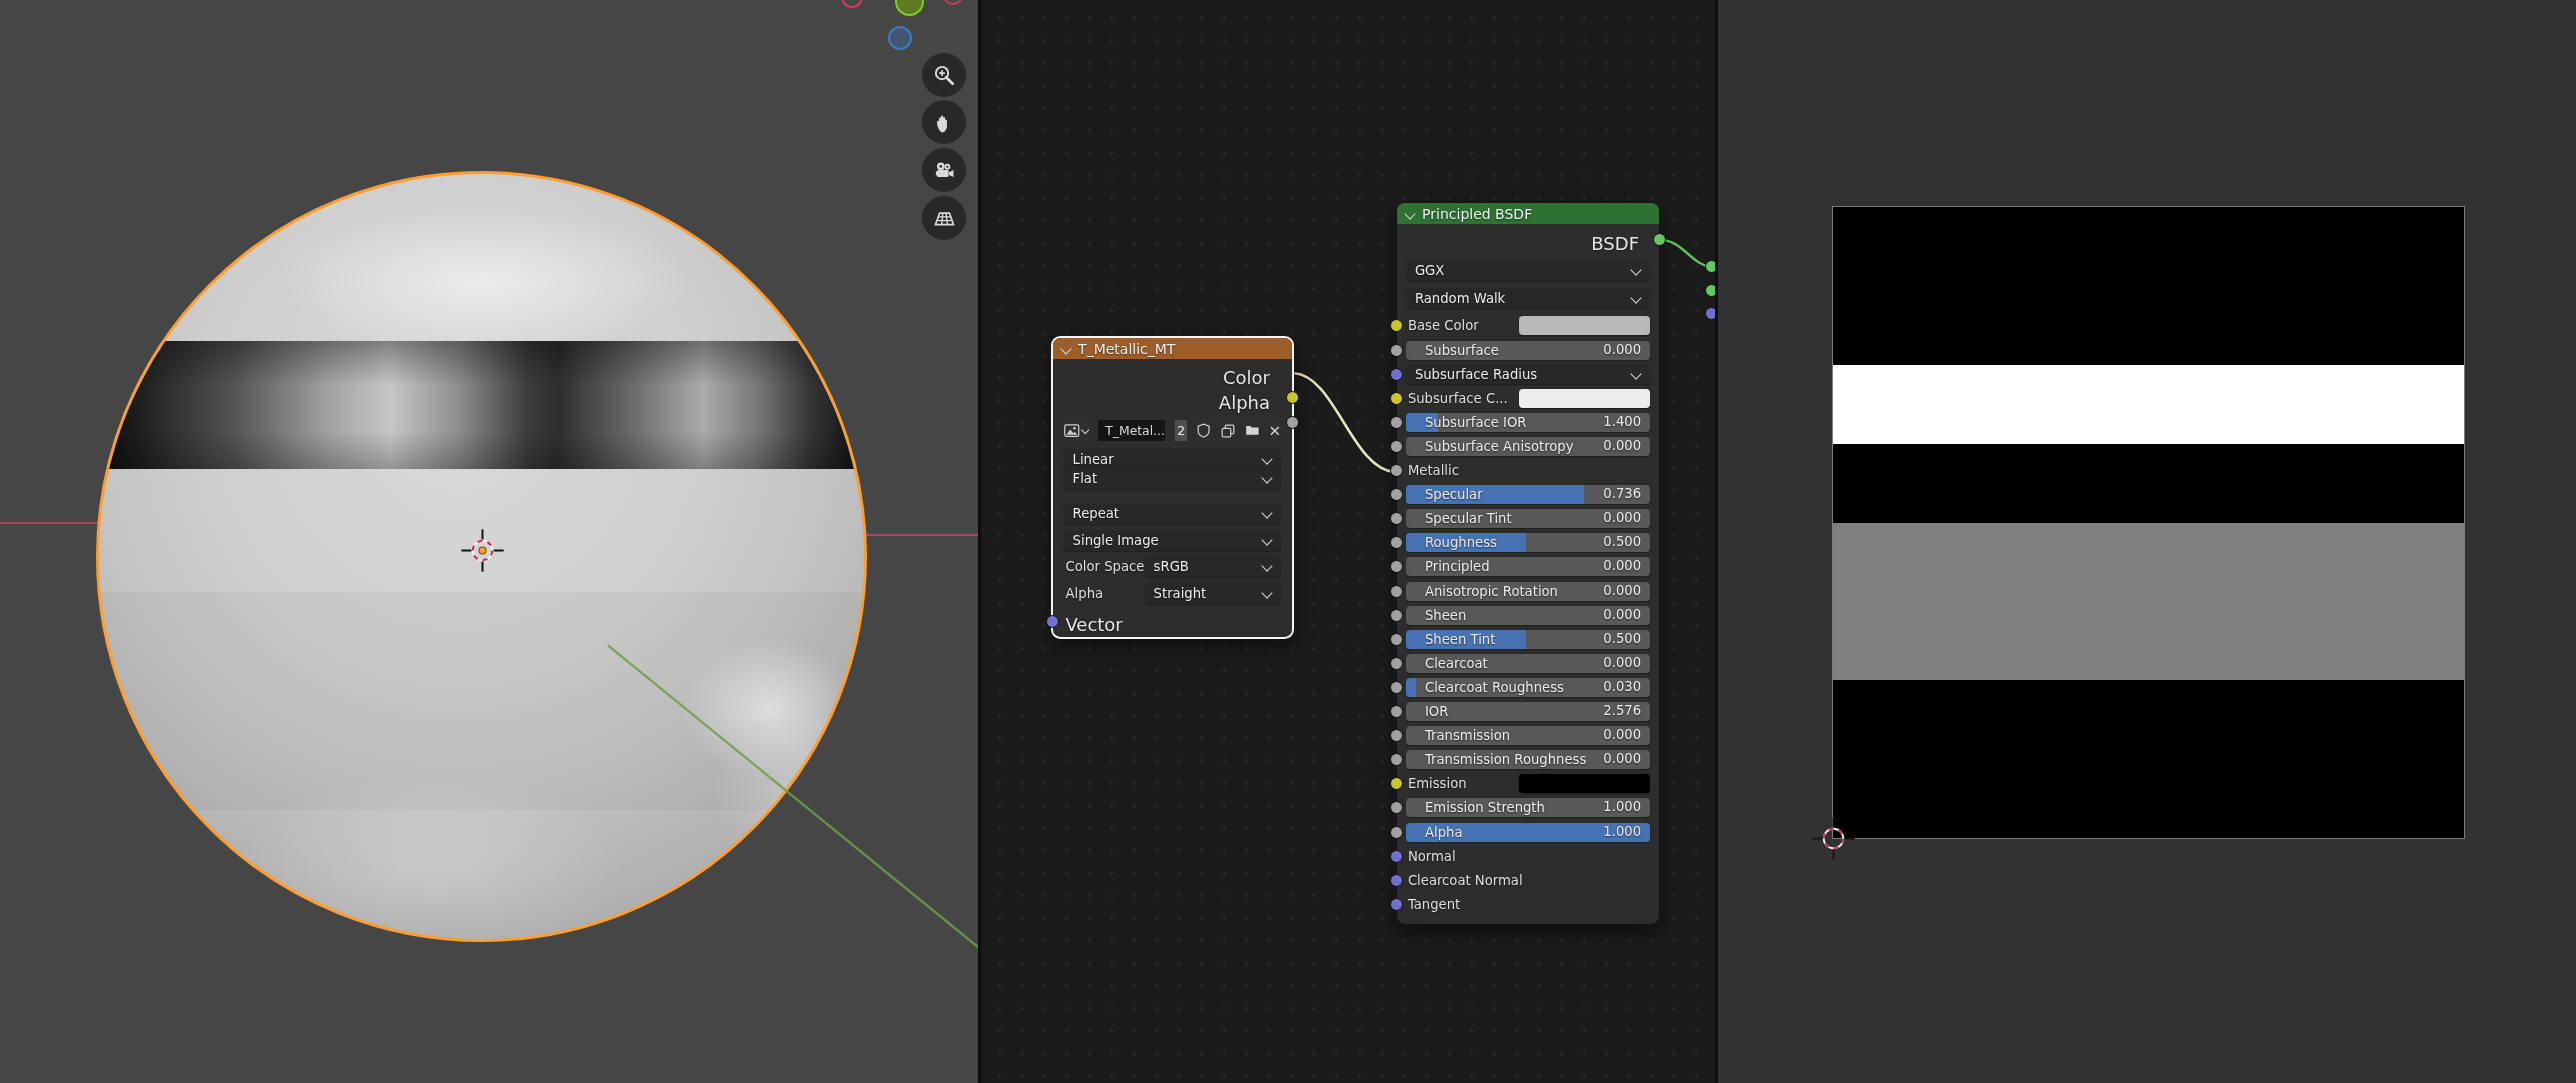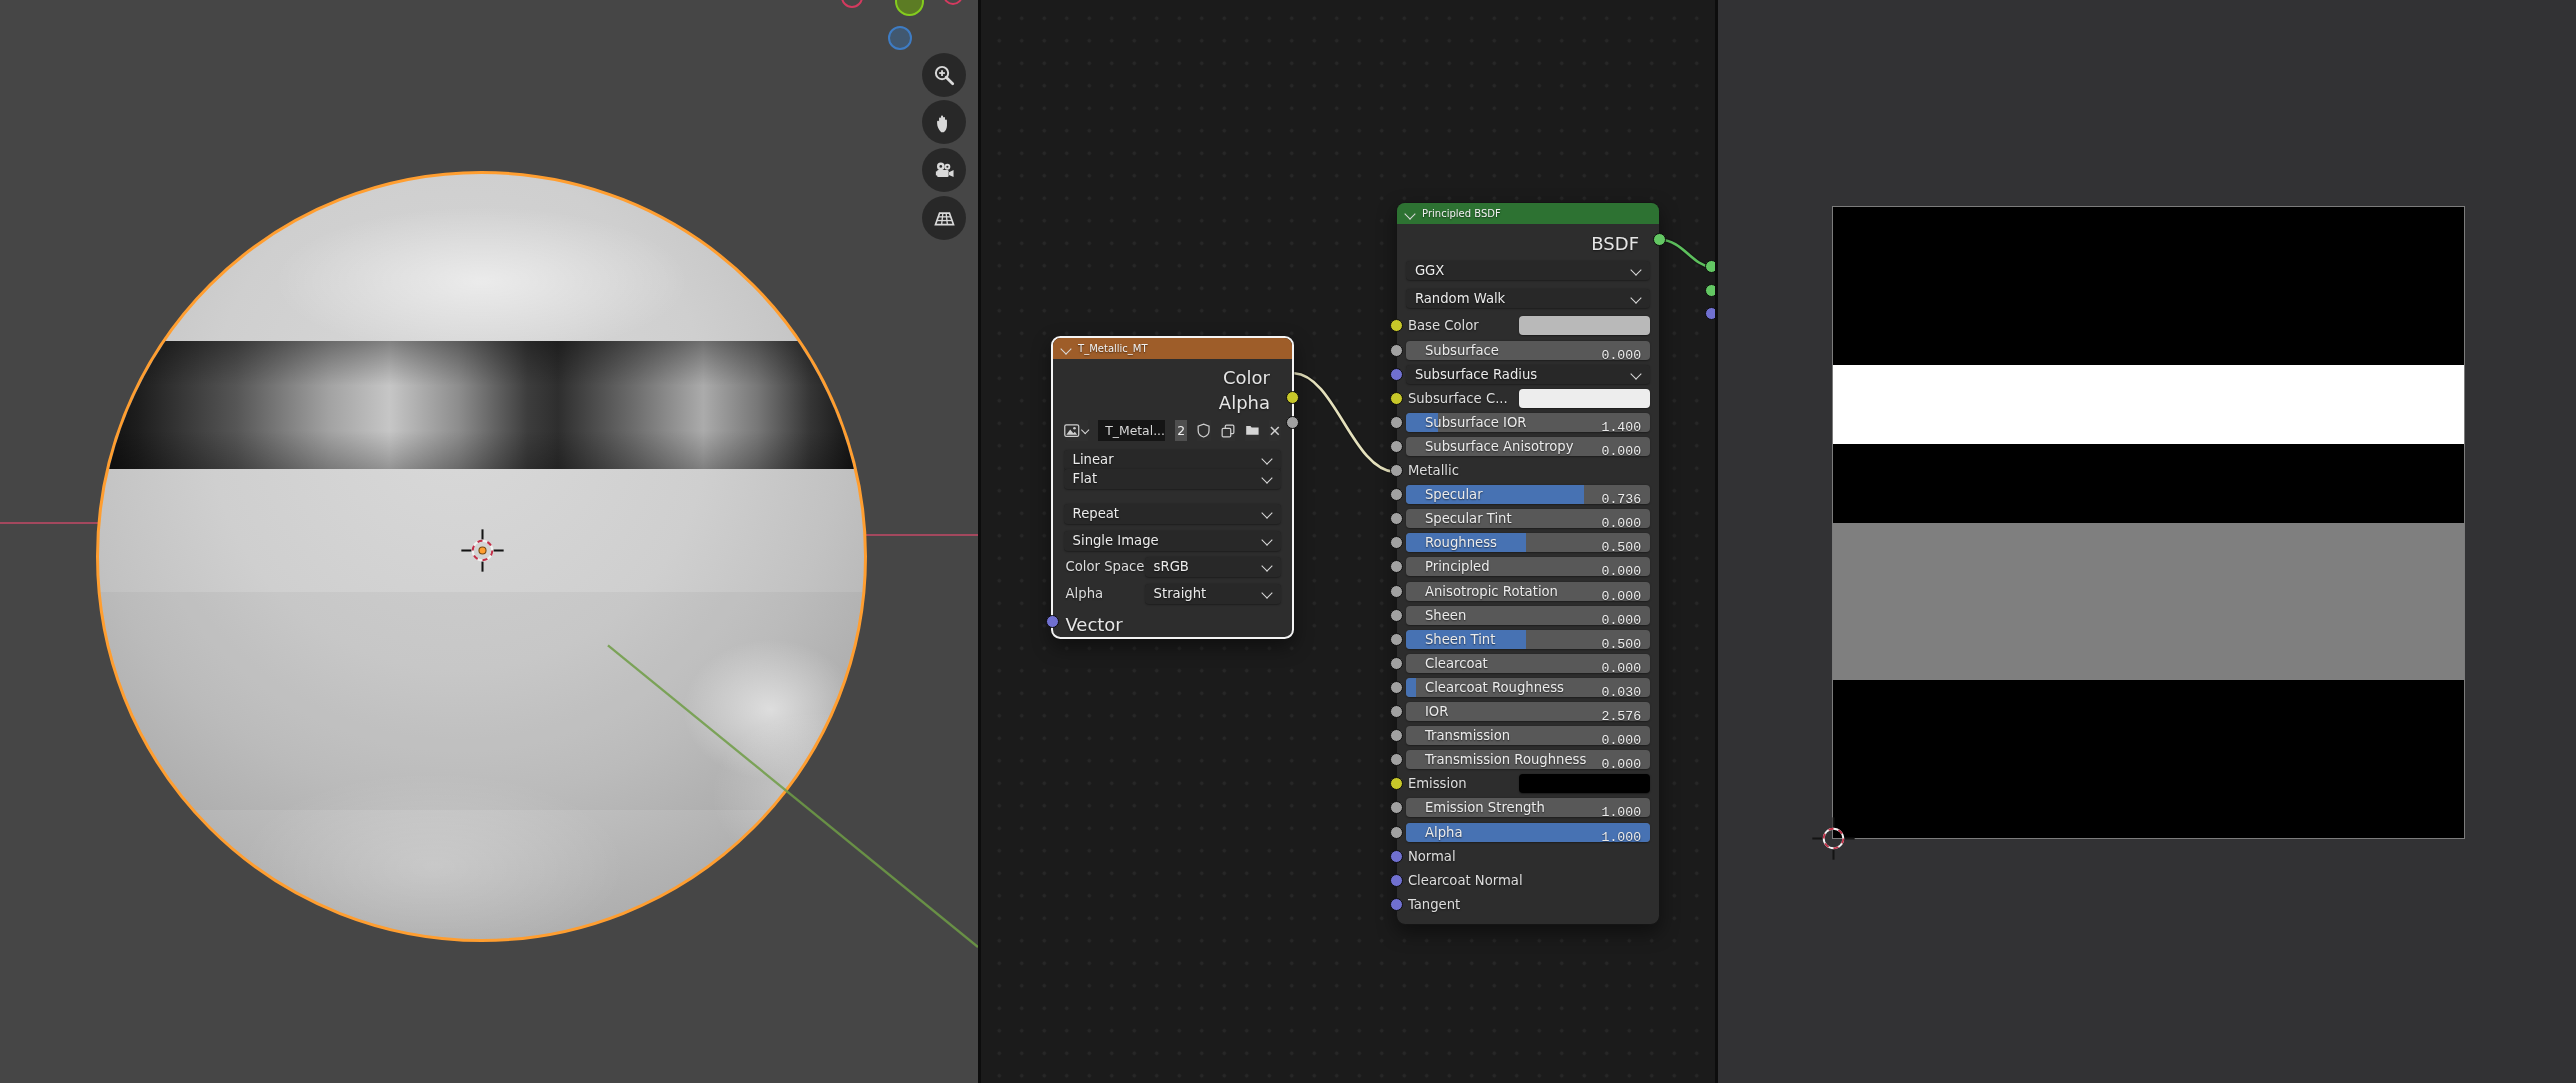--- a/index.html
+++ b/index.html
@@ -32,35 +32,35 @@
   .nav-btn{position:absolute;width:44px;height:44px;border-radius:50%;background:rgba(36,36,36,.88);
       display:flex;align-items:center;justify-content:center;}
   .nav-btn svg{width:23px;height:23px;}
   .cursor-svg{position:absolute;width:47px;height:47px;}
   
   .bnode{position:absolute;border-radius:9.3px;background:#2d2d2d;box-shadow:0 7.8px 18.7px rgba(0,0,0,.45);
       box-sizing:border-box;}
   .bnode.selected{border:2.3px solid #f4f4f4;}
   .bnode.plain{border:0.8px solid #141414;}
   .nheader{position:absolute;left:0;top:0;right:0;height:21px;border-radius:7.8px 7.8px 0 0;
-      display:flex;align-items:center;gap:7.8px;padding-left:9.3px;font-size:10px;color:#f2f2f2;
+      display:flex;align-items:center;gap:7.8px;padding-left:9.3px;font-size:14px;color:#f2f2f2;
       text-shadow:0 0.8px 1.6px rgba(0,0,0,.55);box-sizing:border-box;}
   .chev{width:7px;height:7px;border-right:1.7px solid #d9d9d9;border-bottom:1.7px solid #d9d9d9;
       transform:rotate(45deg);flex:none;}
   .chev.abs{position:absolute;right:10px;top:5.4px;}
   .outlabel{position:absolute;font-size:18px;color:#e6e6e6;text-shadow:0 0.8px 1.6px rgba(0,0,0,.5);}
   .socket{position:absolute;width:13.2px;height:13.2px;border-radius:50%;border:1.2px solid #0c0c0c;box-sizing:border-box;}
   .prow{position:absolute;left:9.3px;right:9.3px;height:19.4px;font-size:13.2px;}
   .prow .socket{left:-16px;top:3.1px;}
   .wbg{position:absolute;inset:0;background:#585858;border-radius:3.9px;overflow:hidden;box-shadow:0 0.8px 1.6px rgba(0,0,0,.35);}
   .wbg.menu{background:#282828;}
   .wfill{position:absolute;left:0;top:0;bottom:0;background:#4772b3;}
   .wlabel{position:absolute;left:18.7px;top:1.6px;z-index:2;color:#ececec;text-shadow:0 0.8px 1.6px rgba(0,0,0,.6);white-space:nowrap;}
   .wlabel.menu-l{left:8.6px;}
-  .wvalue{position:absolute;right:8.6px;top:7px;z-index:2;color:#ececec;text-shadow:0 0.8px 1.6px rgba(0,0,0,.6);font-family:Liberation Mono, monospace;}
+  .wvalue{position:absolute;right:8.6px;top:1px;z-index:2;color:#ececec;text-shadow:0 0.8px 1.6px rgba(0,0,0,.6);}
   .clabel,.plabel{position:absolute;left:1.6px;top:1.6px;color:#dedede;text-shadow:0 0.8px 1.6px rgba(0,0,0,.5);white-space:nowrap;}
   .swatch{position:absolute;left:113px;right:0;top:0;bottom:0;border-radius:3.9px;box-shadow:0 0.8px 1.6px rgba(0,0,0,.4);}
   .trow{position:absolute;left:11px;right:11px;height:20px;font-size:13.2px;}
   
   .dbrow{display:flex;gap:10px;height:21px;}
   .dbrow>*{background:#2f2f2f;display:flex;align-items:center;justify-content:center;}
   .dbrow>:first-child{border-radius:3.9px 0 0 3.9px;}
   .dbrow>:last-child{border-radius:0 3.9px 3.9px 0;}
   .db-img{width:37px;gap:2.3px;}
   .db-name{flex:1;background:#151515;justify-content:flex-start;padding-left:7px;color:#d8d8d8;font-size:12.4px;}

